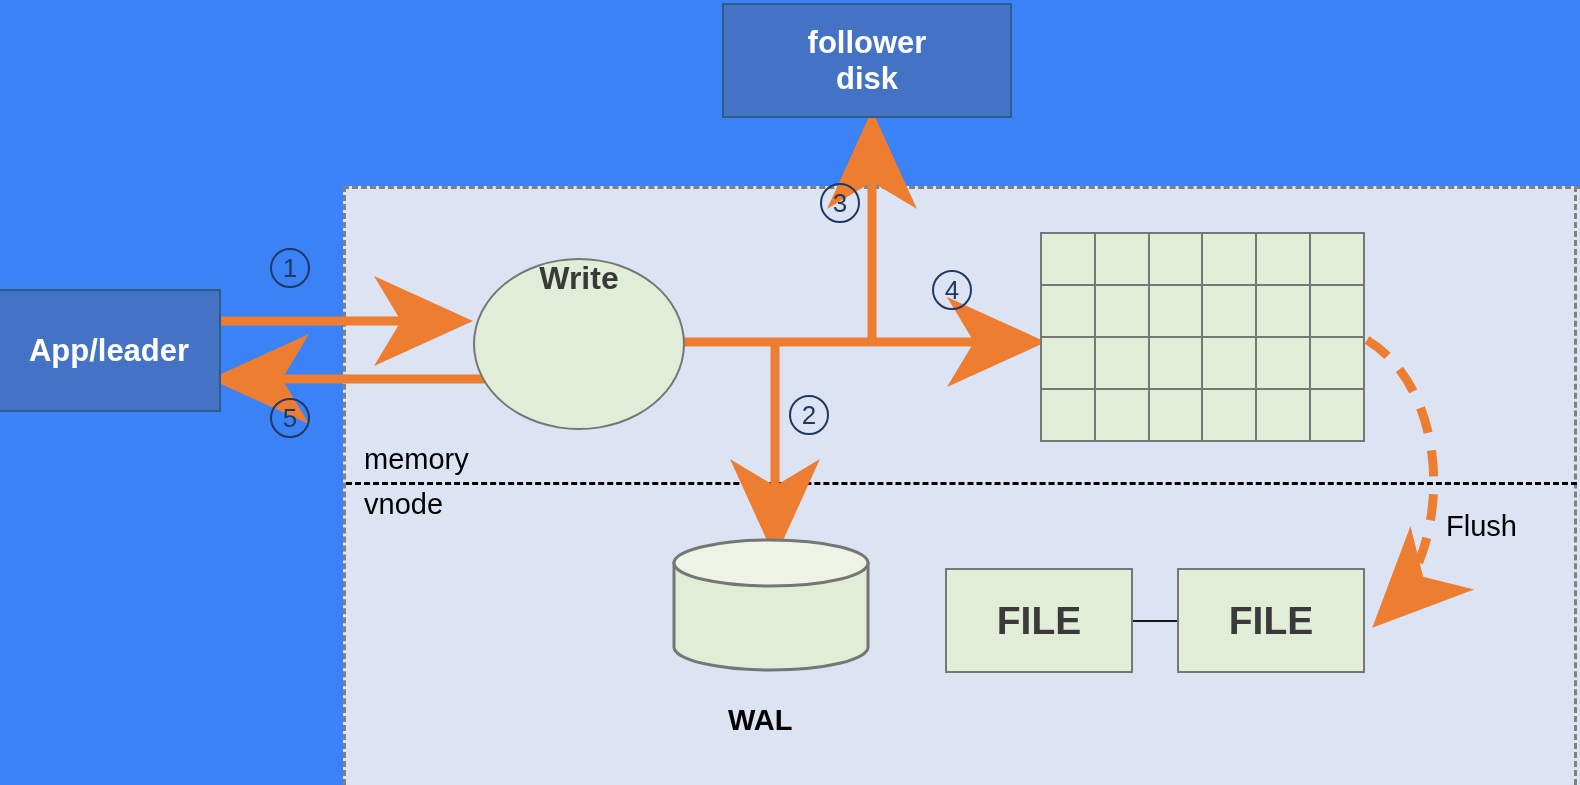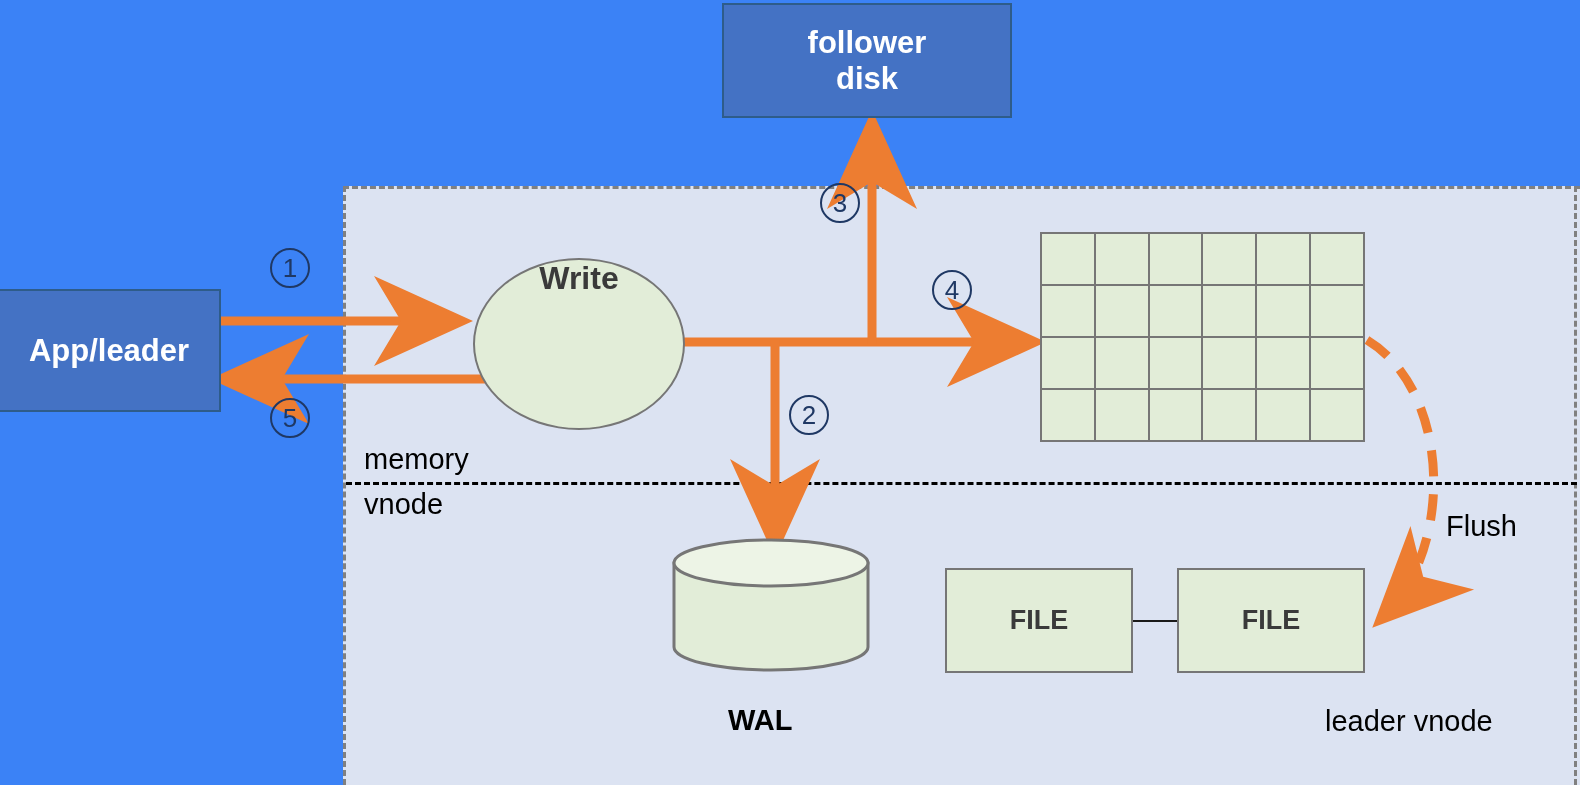--- a/index.html
+++ b/index.html
@@ -103,21 +103,21 @@
     height: 134px;
   }
   .file-box {
     position: absolute;
     background: #E2EDD8;
     border: 2px solid #767676;
     display: flex;
     align-items: center;
     justify-content: center;
     color: #3A3A3A;
-    font-size: 27px;
+    font-size: 39px;
     font-weight: bold;
     box-sizing: border-box;
     top: 568px;
     width: 188px;
     height: 105px;
   }
   #file-box-1 { left: 945px; }
   #file-box-2 { left: 1177px; }
   .file-connector {
     position: absolute;
@@ -255,21 +255,20 @@
     <span>FILE</span>
   </div>
   <div class="file-box" id="file-box-2">
     <span>FILE</span>
   </div>
 
   <div class="plain-label" id="label-memory">memory</div>
   <div class="plain-label" id="label-disk">vnode</div>
   <div class="plain-label" id="label-wal">WAL</div>
   <div class="plain-label" id="label-flush">Flush</div>
-  <div class="plain-label" id="label-leader">leader vnode</div>
 
   <div class="circle-num" id="num-1">1</div>
   <div class="circle-num" id="num-2">2</div>
   <div class="circle-num" id="num-3">3</div>
   <div class="circle-num" id="num-4">4</div>
   <div class="circle-num" id="num-5">5</div>
 
 </div>
 
 </body></html>

